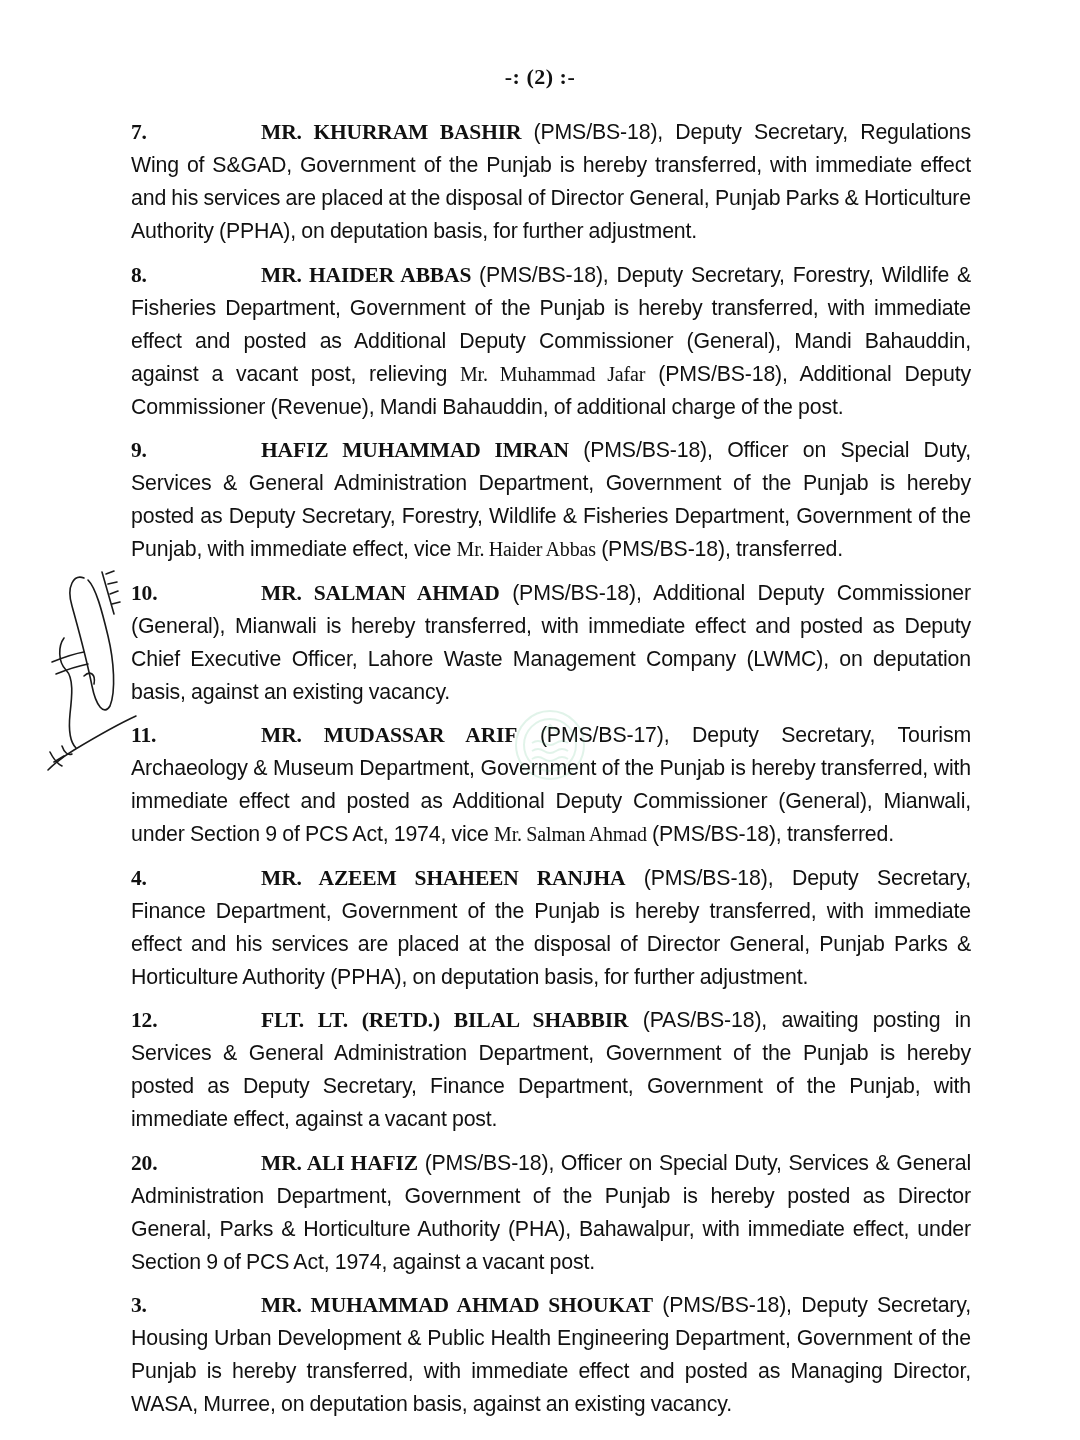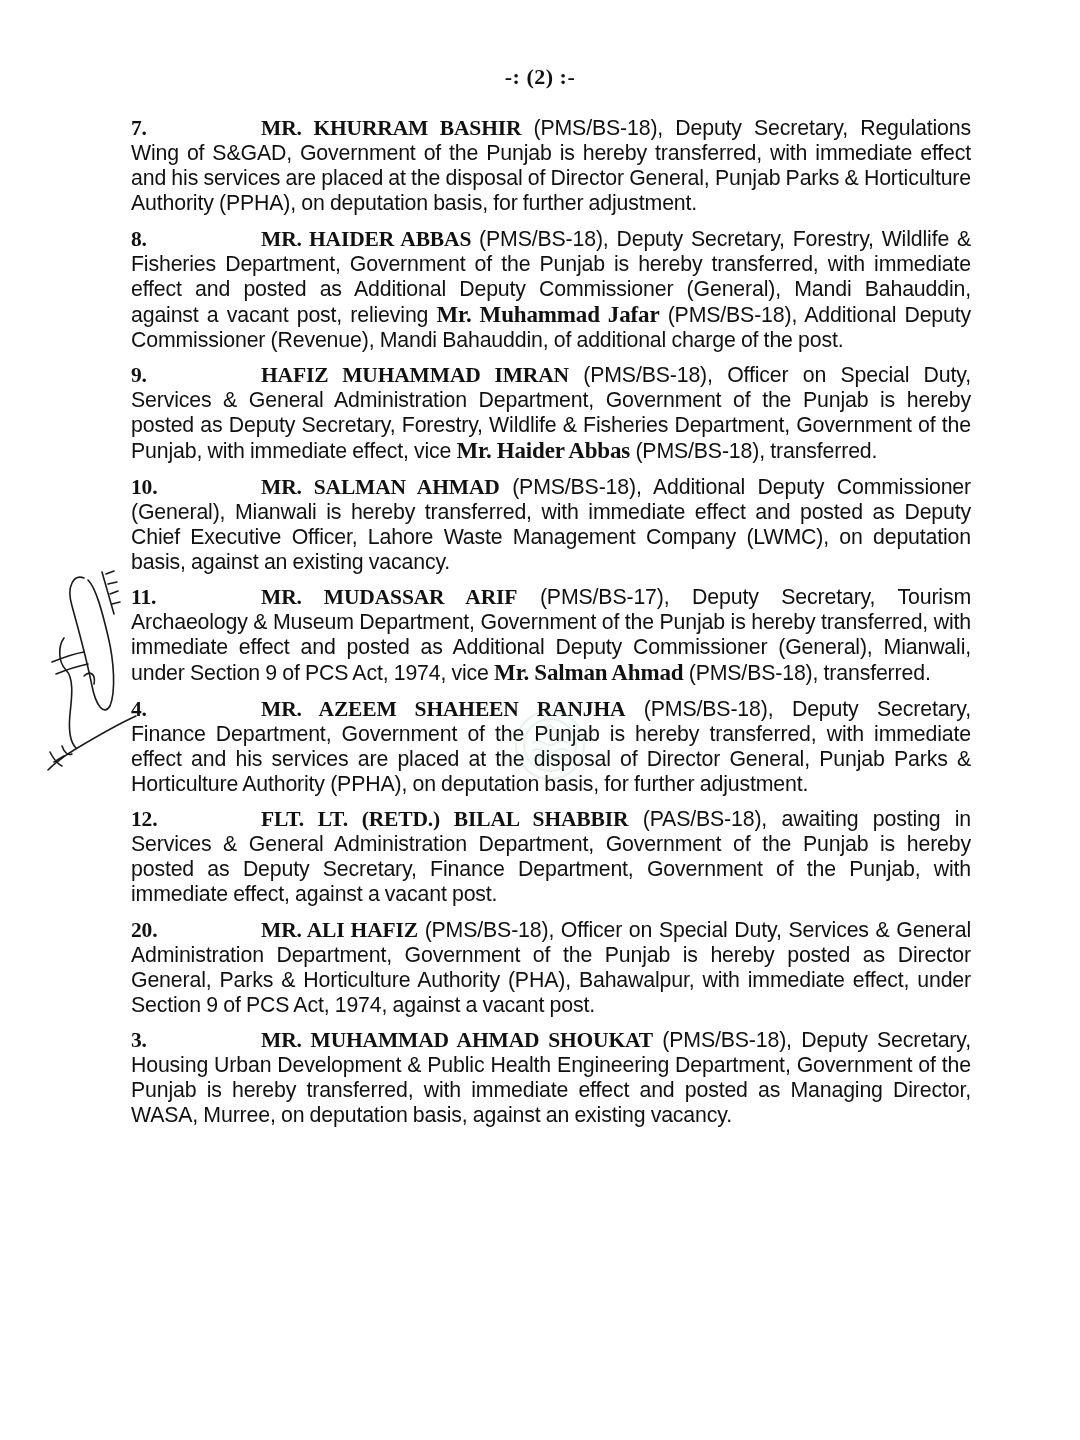--- a/index.html
+++ b/index.html
@@ -11,38 +11,38 @@
       position: absolute; top: 64px; left: 0; width: 1080px; text-align: center;
       font-family: "Liberation Serif", serif; font-weight: bold; font-size: 22px;
       letter-spacing: 0.5px;
     }
     .content {
       position: absolute; left: 131px; top: 116px; width: 840px;
     }
     .para {
       font-family: "Liberation Sans", sans-serif;
       font-size: 21.3px;
-      line-height: 25px;
+      line-height: 33px;
       text-align: justify;
       margin: 0 0 10.5px 0;
       letter-spacing: -0.15px;
       word-spacing: -0.5px;
     }
     .num {
       font-family: "Liberation Serif", serif; font-weight: bold;
       display: inline-block; width: 130px;
       font-size: 21.5px;
     }
     .name {
       font-family: "Liberation Serif", serif; font-weight: bold;
       font-size: 21.5px;
     }
     .ref {
-      font-family: "Liberation Serif", serif; font-weight: bold;
-      font-size: 23px;
+      font-family: "Liberation Serif", serif; font-weight: normal;
+      font-size: 20px;
     }
     .signature {
       position: absolute; left: 44px; top: 566px; width: 100px; height: 210px;
     }
     .watermark {
       position: absolute; left: 510px; top: 705px; width: 80px; height: 80px;
       opacity: 0.18;
     }
   </style>
 </head>

